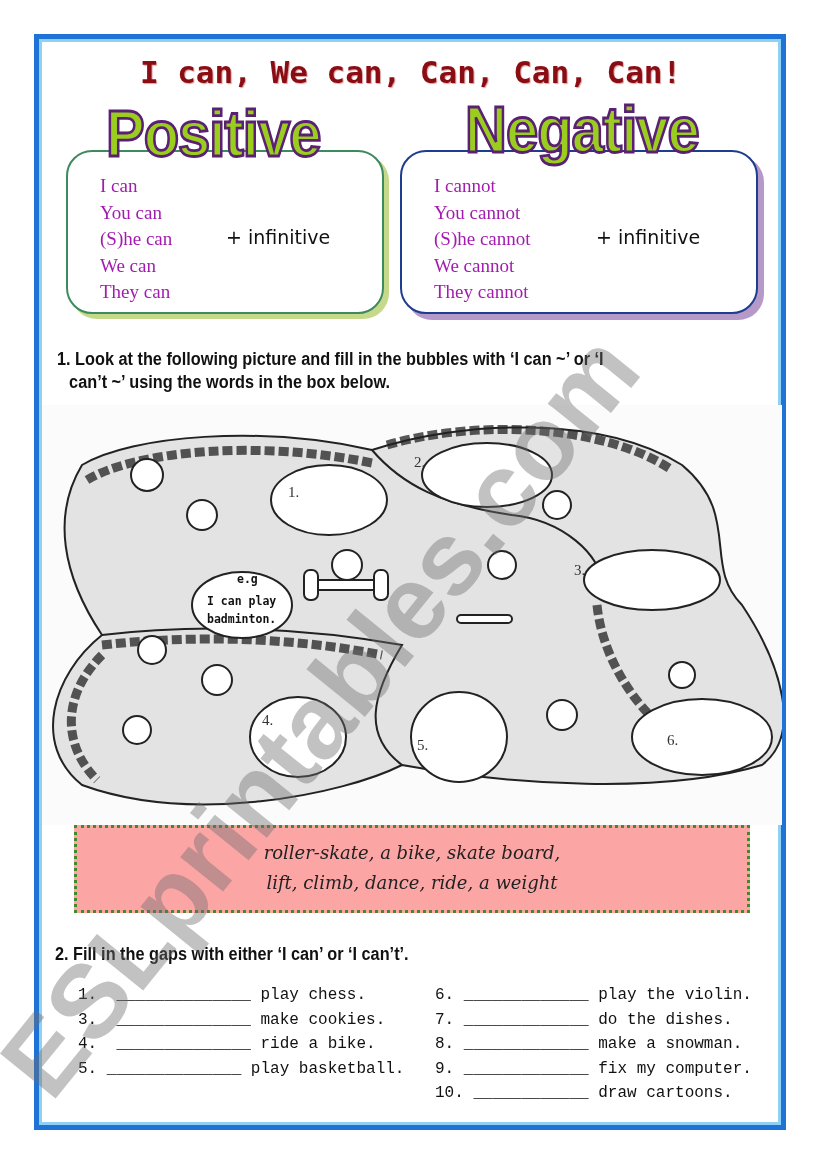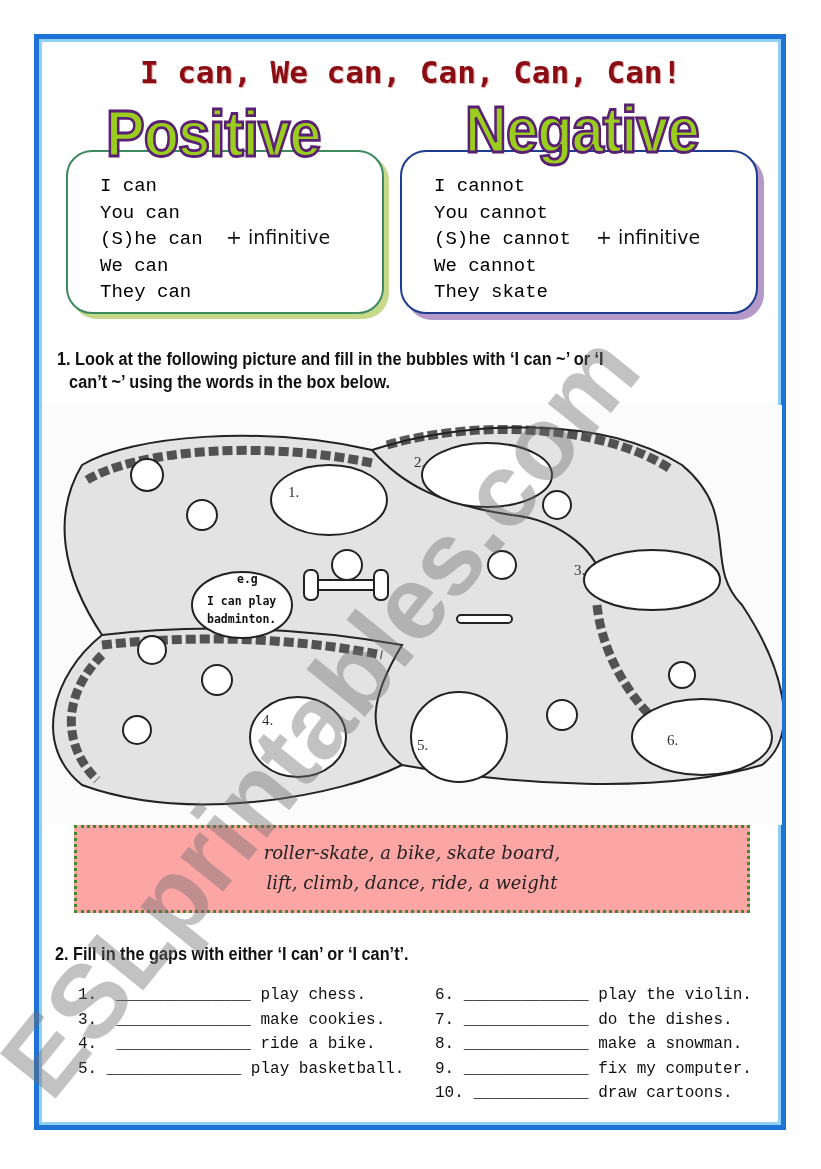--- a/index.html
+++ b/index.html
@@ -21,21 +21,21 @@
     font-size: 58px; color: #9acd1e; letter-spacing: -1px;
     -webkit-text-stroke: 2.5px #5a2074; z-index: 3; transform: scaleY(1.12);
   }
   .h-pos { left: 106px; top: 100px; }
   .h-neg { left: 465px; top: 96px; }
   .conj-box {
     position: absolute; background: #ffffff; border-radius: 26px; box-sizing: border-box; z-index: 1;
   }
   .box-pos { left: 66px; top: 150px; width: 318px; height: 164px; border: 2px solid #3d8a5e; box-shadow: 5px 5px 0 #c6d98a; }
   .box-neg { left: 400px; top: 150px; width: 358px; height: 164px; border: 2px solid #1d3d8f; box-shadow: 6px 6px 0 #b59ac9; }
-  .conj-lines { position: absolute; font-family: Liberation Mono, monospace; font-size: 19px; color: #000000; line-height: 26.5px; z-index: 4; }
+  .conj-lines { position: absolute; font-family: Liberation Serif, serif; font-size: 19px; color: #a21caf; line-height: 26.5px; z-index: 4; }
   .lines-pos { left: 100px; top: 173px; }
   .lines-neg { left: 434px; top: 173px; }
   .conj-lines .row { white-space: pre; }
   .infinitive { position: absolute; font-size: 19px; color:#111; z-index: 4; }
   .inf-pos { left: 226px; top: 226px; }
   .inf-neg { left: 596px; top: 226px; }
 
   .instruction {
     position: absolute; font-family: "Liberation Sans", sans-serif; font-weight: bold; font-size: 17.5px;
     color: #111; transform: scaleX(0.93); transform-origin: left top;
@@ -86,21 +86,21 @@
   <div class="row">We can</div>
   <div class="row">They can</div>
 </div>
 <div class="infinitive inf-pos">+ infinitive</div>
 
 <div class="conj-lines lines-neg">
   <div class="row">I cannot</div>
   <div class="row">You cannot</div>
   <div class="row">(S)he cannot</div>
   <div class="row">We cannot</div>
-  <div class="row">They skate</div>
+  <div class="row">They cannot</div>
 </div>
 <div class="infinitive inf-neg">+ infinitive</div>
 
 <div class="instruction instr-1">
   <span>1. Look at the following picture and fill in the bubbles with ‘I can ~’ or  ‘I</span>
   <span class="l2">can’t ~’ using the words in the box below.</span>
 </div>
 
 <div class="picture">
   <svg viewBox="0 0 740 420" xmlns="http://www.w3.org/2000/svg">

